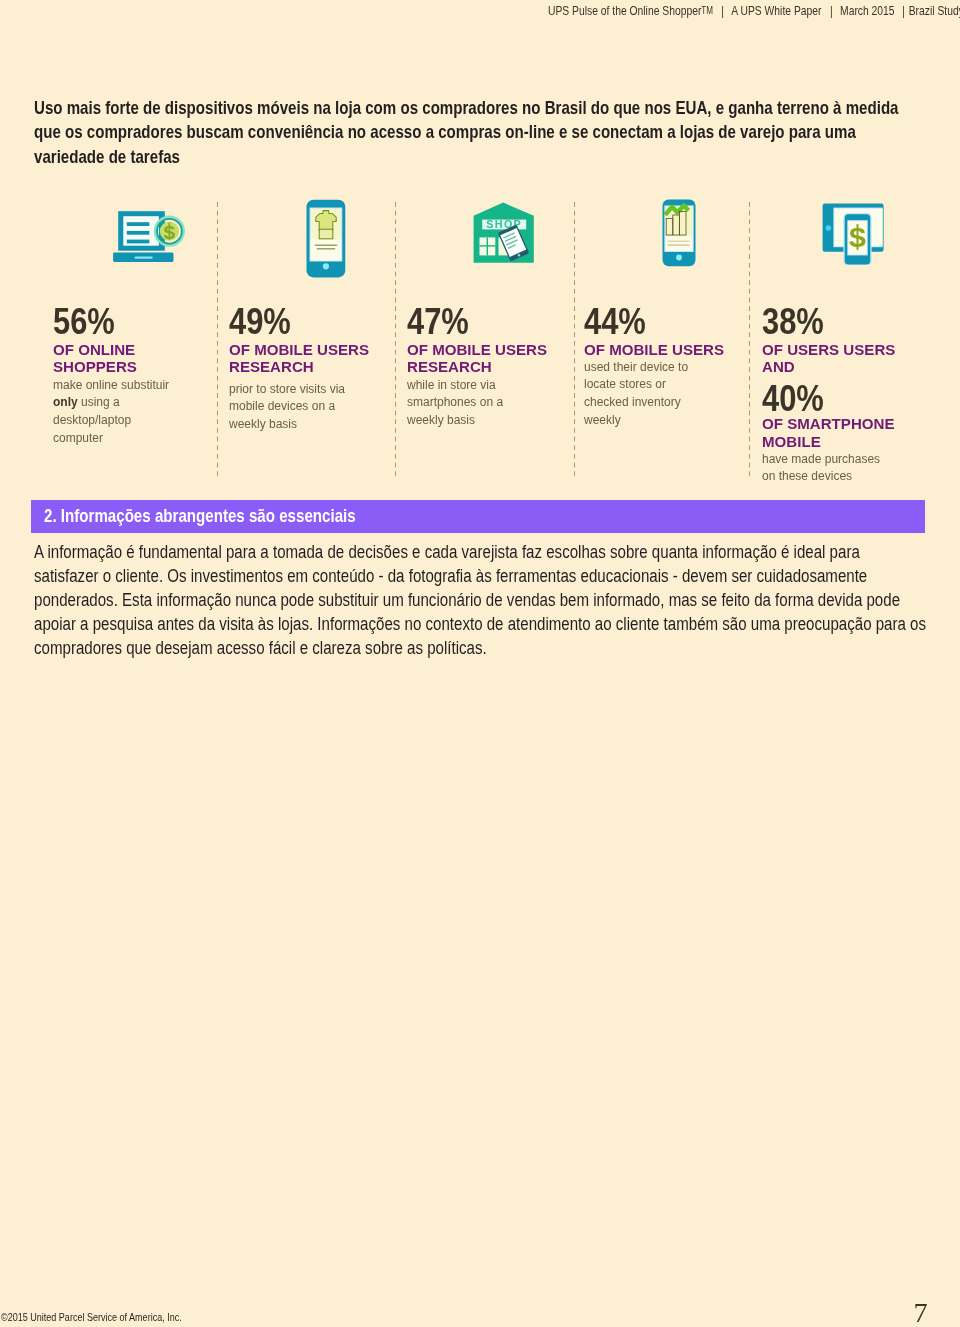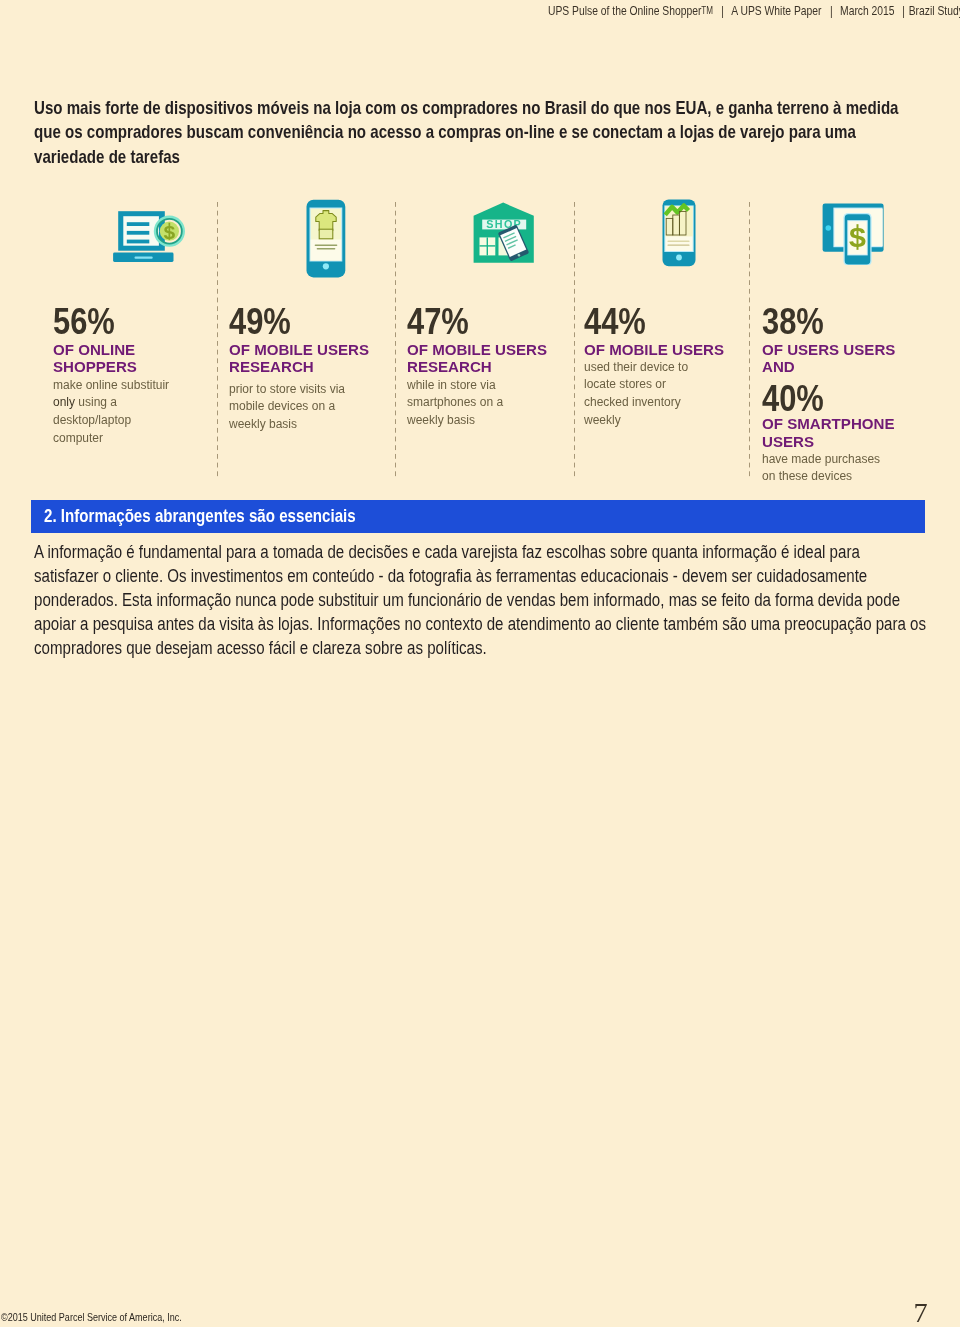--- a/index.html
+++ b/index.html
@@ -51,26 +51,26 @@
     transform:scaleX(0.854); transform-origin:0 0;
   }
   .caps {
     position:absolute; font-weight:bold; font-size:15.1px; line-height:17.75px;
     color:#701a75; white-space:pre;
   }
   .desc {
     position:absolute; font-weight:normal; font-size:12px; line-height:17.75px;
     color:#6b6043; white-space:pre;
   }
-  .desc b { color:#433a28; font-weight:normal; }
+  .desc b { color:#433a28; font-weight:bold; }
 
   
   .secbar {
     position:absolute; left:31px; top:500px; width:894px; height:33px;
-    background:#1d4ed8;
+    background:#8b5cf6;
   }
   .secbar .label {
     position:absolute; left:13.2px; top:4.6px; white-space:nowrap;
     color:#ffffff; font-weight:bold; font-size:17.7px; line-height:22px;
     transform:scaleX(0.8545); transform-origin:0 0;
   }
 
   
   .body {
     position:absolute; left:34.2px; top:539.5px; width:1042px;
@@ -224,21 +224,21 @@
         <text x="35.5" y="43.6" text-anchor="middle" font-family="'Liberation Sans',sans-serif" font-size="27" font-weight="bold" fill="#8da51f">S</text>
         <rect x="34.5" y="21.2" width="2" height="25.6" fill="#8da51f"></rect>
       </svg>
     </div>
     <div class="stat" style="left:762px;top:308.5px">
       <div class="pct">38%</div>
       <div class="caps" style="top:32px">OF USERS USERS
 AND</div>
       <div class="pct" style="position:absolute;top:77.5px">40%</div>
       <div class="caps" style="top:106.5px">OF SMARTPHONE
-USERS</div>
+MOBILE</div>
       <div class="desc" style="top:142px">have made purchases
 on these devices</div>
     </div>
   </div>
 
   <div class="secbar">
     <div class="label">2. Informações abrangentes são essenciais</div>
   </div>
 
   <div class="body">A informação é fundamental para a tomada de decisões e cada varejista faz escolhas sobre quanta informação é ideal para satisfazer o cliente. Os investimentos em conteúdo - da fotografia às ferramentas educacionais - devem ser cuidadosamente ponderados. Esta informação nunca pode substituir um funcionário de vendas bem informado, mas se feito da forma devida pode apoiar a pesquisa antes da visita às lojas. Informações no contexto de atendimento ao cliente também são uma preocupação para os compradores que desejam acesso fácil e clareza sobre as políticas.</div>

